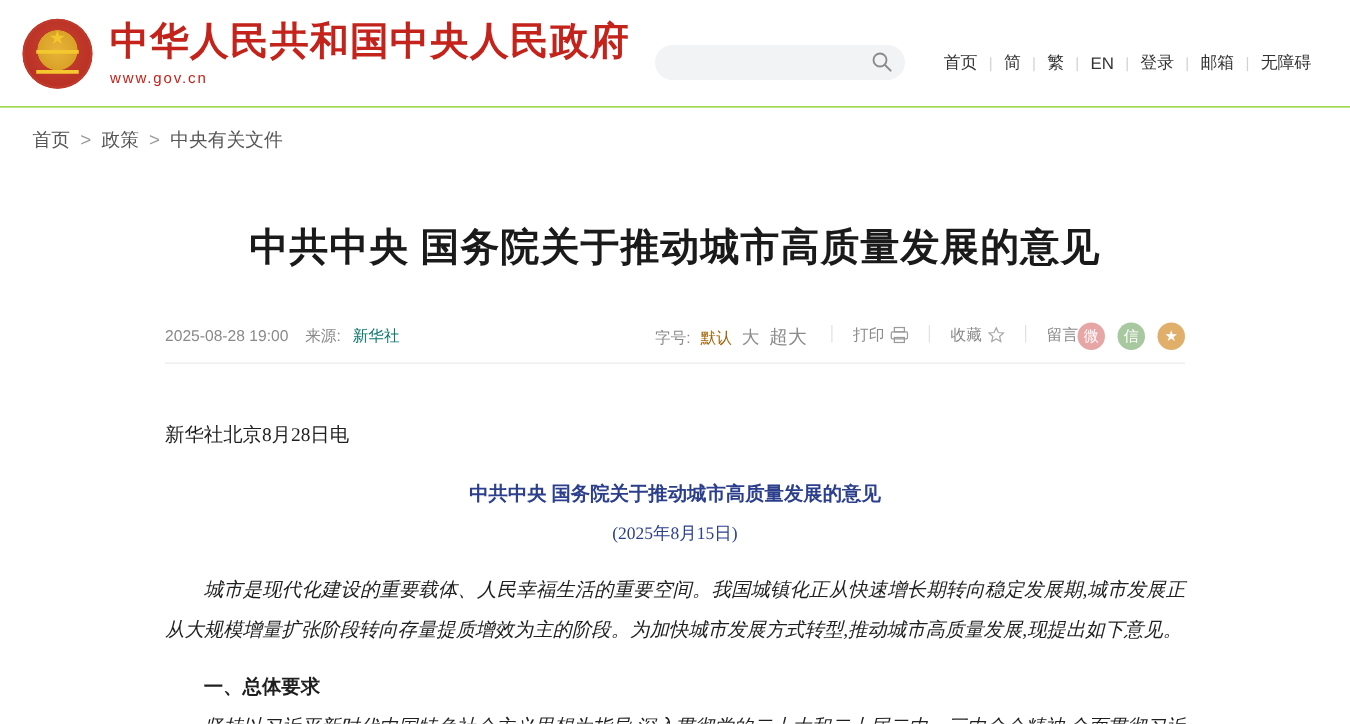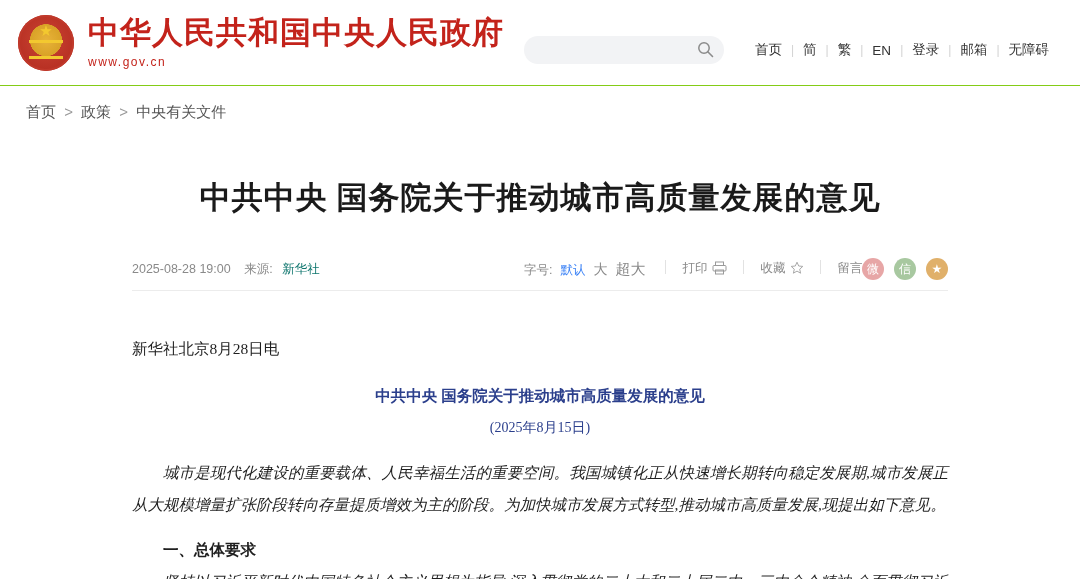--- a/index.html
+++ b/index.html
@@ -147,21 +147,21 @@
     position: absolute;
     left: 360px;
     display: flex;
     align-items: flex-start;
     color: #8a8a8a;
     margin-left: 32px;
   }
   .fontsize-group { display: flex; align-items: baseline; }
   .fs-label { margin-right: 4px; }
   .fs-opt { padding: 0 4px; cursor: pointer; }
-  .fs-opt.active { color: #3b82f6; }
+  .fs-opt.active { color: #a16207; }
   .fs-mid { font-size: 14px; }
   .fs-big { font-size: 15px; }
 
   .vdiv {
     width: 1px; height: 14px;
     background: #e2e2e2;
     margin: 0 16px;
   }
   .tool { display: flex; align-items: center; }
   .tool .glyph { margin-left: 5px; display: inline-flex; }

